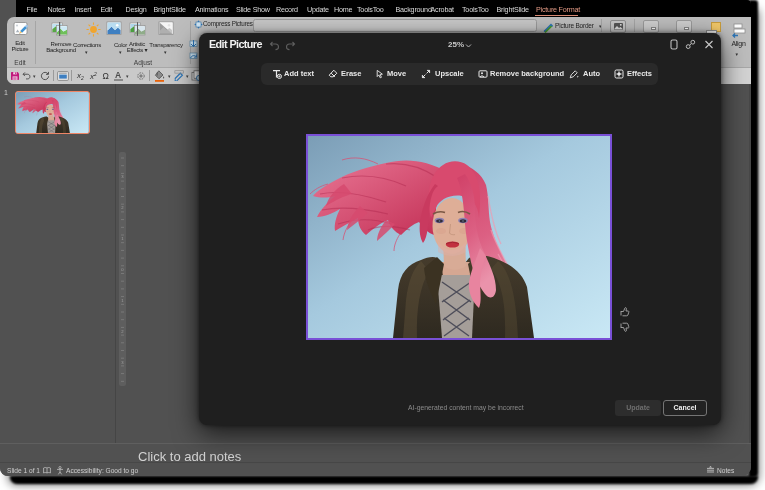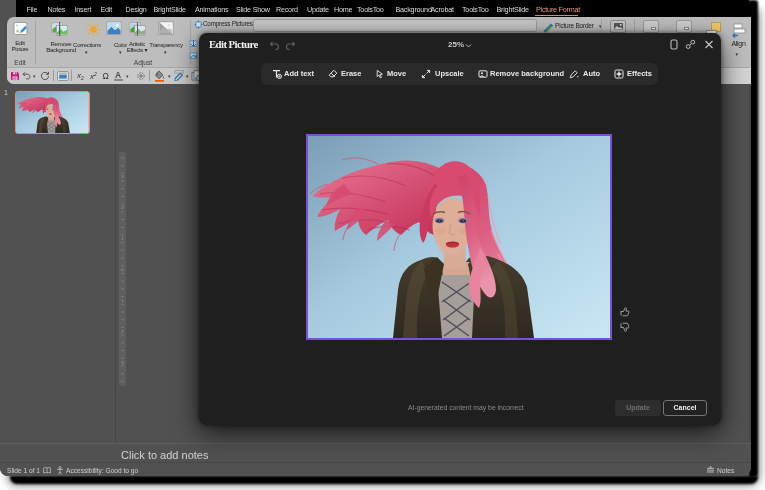--- a/index.html
+++ b/index.html
@@ -24,21 +24,21 @@
   #canvas { position:absolute; left:0; top:84px; width:751px; height:359px; background:#515151; }
   #pdiv { position:absolute; left:115px; top:84px; width:1px; height:359px; background:#454545; }
   #thumb { position:absolute; left:15px; top:91px; width:75px; height:43px; border:1.5px solid #ee8566; border-radius:3px; background:#a9cbde; overflow:hidden; }
   #ruler { position:absolute; left:119px; top:152px; width:7px; height:234px; background:#5e5e5e; border-radius:2px; }
   
   #notes { position:absolute; left:0; top:443px; width:751px; height:19px; background:#515151; border-top:1px solid #5f5f5f; }
   #status { position:absolute; left:0; top:462px; width:751px; height:14px; background:#515151; border-top:1px solid #474747; color:#cfcfcf; }
   
   #modal { position:absolute; left:199px; top:33px; width:522px; height:392px; background:#1f1f1f; border-radius:8px;
            box-shadow: 0 8px 26px rgba(0,0,0,0.7), 0 0 5px rgba(0,0,0,0.55); }
-  #mtitle { position:absolute; left:10px; top:5px; font-size:10.8px; font-weight:bold; color:#f2f2f2; letter-spacing:-0.6px;font-family:Liberation Serif, serif;}
+  #mtitle { position:absolute; left:10px; top:5px; font-size:10.8px; font-weight:bold; color:#f2f2f2; letter-spacing:-0.6px;}
   #pill { position:absolute; left:62px; top:30px; width:397px; height:22px; background:#2a2a2a; border-radius:6px; }
   .titem { position:absolute; top:6px; font-size:7.5px; font-weight:bold; color:#e9e9e9; white-space:nowrap; }
   .ticon { position:absolute; top:5.5px; width:10px; height:10px; }
   #mimg { position:absolute; left:107px; top:101px; width:306px; height:206px; border:2px solid #7950d6; }
   #mimg svg { display:block; }
   .mfoot { position:absolute; font-size:6.8px; color:#8b8b8b; }
   .btn { position:absolute; top:367px; height:16px; border-radius:3px; font-size:7px; font-weight:bold; text-align:center; }
 </style>
 </head>
 <body>
@@ -329,21 +329,21 @@
           <text x="3.5" y="212">3</text>
       </g>
     </svg>
   </div>
   <div id="thumb"><svg width="72" height="48" viewBox="0 0 302 202" preserveAspectRatio="none" style="width:72px;height:41px">
         <use href="#photo"></use>
       </svg></div>
   <div class="abs" style="left:4px;top:89px;font-size:7px;color:#cdcdcd">1</div>
 
   <div id="notes">
-      <div class="abs" style="left:121px;top:5px;font-size:11px;color:#d2d2d2">Click to add notes</div>
+      <div class="abs" style="left:138px;top:5px;font-size:13px;color:#d2d2d2">Click to add notes</div>
     </div>
 
   <div id="status">
     <div class="abs" style="left:7px;top:3.5px;font-size:6.6px;">Slide 1 of 1</div>
     <svg class="abs" style="left:43px;top:3.5px" width="8" height="7" viewBox="0 0 8 7">
         <path d="M4,1 C3,0.4 1.6,0.4 0.6,1 L0.6,6 C1.6,5.4 3,5.4 4,6 C5,5.4 6.4,5.4 7.4,6 L7.4,1 C6.4,0.4 5,0.4 4,1 M4,1 L4,6" stroke="#cfcfcf" stroke-width="0.7" fill="none"></path>
       </svg>
     <svg class="abs" style="left:56px;top:2.5px" width="8" height="9" viewBox="0 0 8 9">
         <circle cx="4" cy="1.6" r="1.1" fill="none" stroke="#cfcfcf" stroke-width="0.7"></circle>
         <path d="M1,3.4 L7,3.4 M4,3.4 L4,6 M4,6 L2.3,8.4 M4,6 L5.7,8.4" stroke="#cfcfcf" stroke-width="0.7" fill="none"></path>

